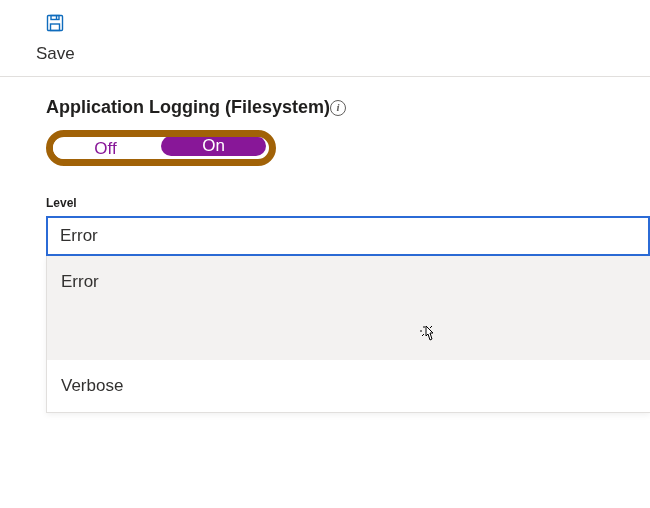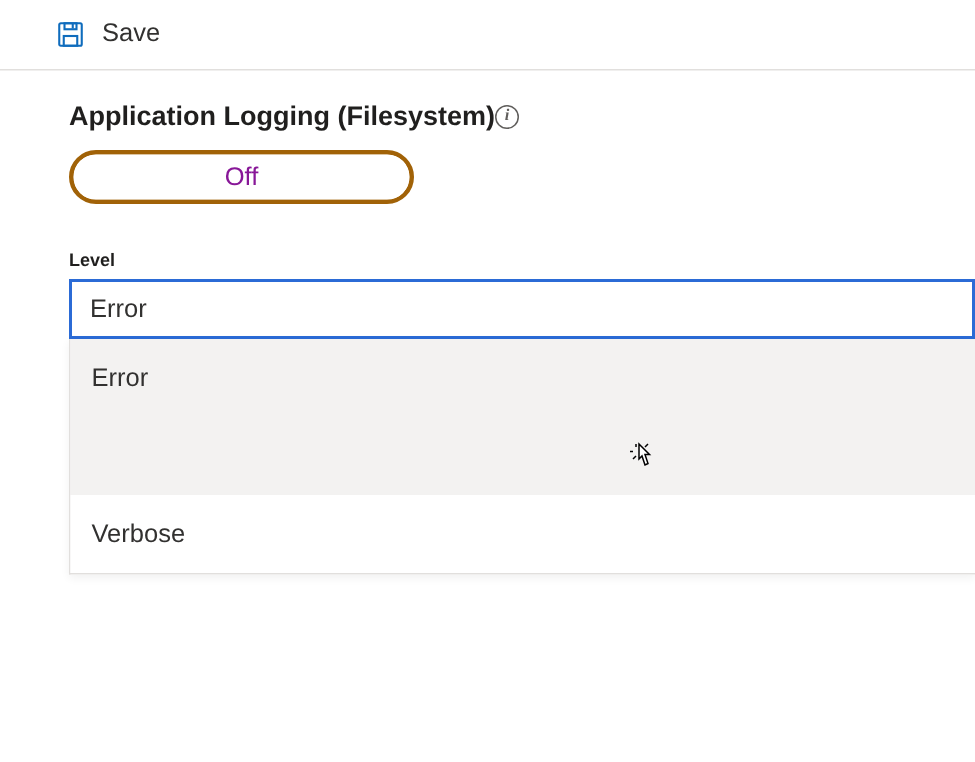--- a/index.html
+++ b/index.html
@@ -14,28 +14,29 @@
   }
   .toolbar {
     display: flex;
     align-items: center;
     padding: 12px 24px 12px 36px;
     gap: 24px;
     border-bottom: 1px solid #e1dfdd;
   }
   .tool-btn {
     display: flex;
-    align-items: flex-start;
+    align-items: center;
     gap: 10px;
     background: none;
     border: none;
     cursor: pointer;
     font-size: 17px;
     color: #323130;
     padding: 0;
+    flex-direction: column;
   }
   .tool-btn .icon-slot {
     display: flex;
     align-items: center;
     justify-content: center;
     width: 22px;
     height: 22px;
     color: #0f6cbd;
   }
   .content {
@@ -58,26 +59,27 @@
     align-items: center;
     justify-content: center;
     font-size: 11px;
     font-style: italic;
     font-family: Georgia, serif;
     color: #605e5c;
     line-height: 1;
   }
   .toggle {
     display: flex;
-    border: 3px solid #a16207;
+    border: 7px solid #a16207;
     border-radius: 999px;
     overflow: hidden;
     width: 230px;
     height: 36px;
     margin-bottom: 30px;
+    align-items: flex-end;
   }
   .toggle-opt {
     flex: 1;
     display: flex;
     align-items: center;
     justify-content: center;
     font-size: 17px;
     cursor: pointer;
   }
   .toggle-off {
@@ -159,20 +161,23 @@
 <div class="content">
   <div class="section-header">
     <span>Application Logging (Filesystem)</span>
     <span class="info-icon">i</span>
   </div>
 
   <div class="toggle">
     <div class="toggle-opt toggle-off">
       <span>Off</span>
     </div>
+    <div class="toggle-opt toggle-on">
+      <span>On</span>
+    </div>
   </div>
 
   <div class="field-label">Level</div>
 
   <div class="select-box">
     <span>Error</span>
   </div>
 
   <div class="dropdown">
     <div class="dropdown-item selected">

